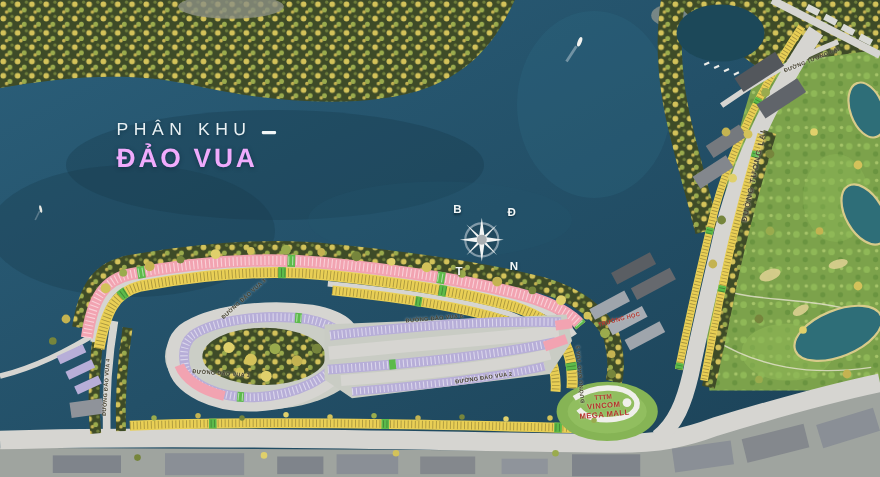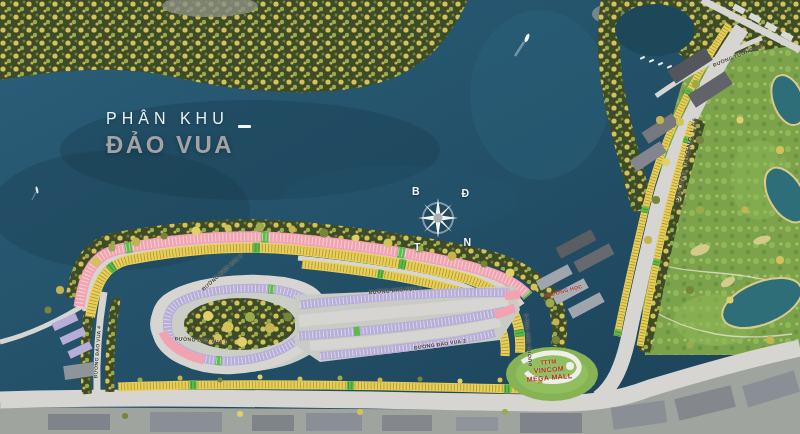--- a/index.html
+++ b/index.html
@@ -1,26 +1,26 @@
 <!DOCTYPE html>
 <html><head>
 <meta charset="utf-8">
 <style>
   html,body{margin:0;padding:0;background:#222;}
   .stage{position:relative;width:800px;height:434px;overflow:hidden;
          font-family:"Liberation Sans",sans-serif;background:#1D4A61;}
   .scene{position:absolute;left:0;top:0;}
   
   .title{position:absolute;left:106px;top:110px;color:#fff;}
-  .title .kicker-row{display:flex;align-items:flex-end;}
+  .title .kicker-row{display:flex;align-items:center;}
   .title .kicker{font-size:16px;font-weight:400;letter-spacing:5px;color:#E9F1F4;
                  text-shadow:0 1px 3px rgba(0,30,45,.45);}
   .title .dash{display:inline-block;width:13px;height:3px;background:#F2F6F7;
                margin-left:9px;margin-top:3px;border-radius:1px;}
-  .title .name{font-size:24px;font-weight:800;letter-spacing:2.5px;color:#a3a3a3;
+  .title .name{font-size:24px;font-weight:800;letter-spacing:2.5px;color:#f0abfc;
                margin-top:3px;text-shadow:0 1px 4px rgba(0,30,45,.5);}
   
   .compass{position:absolute;left:396px;top:186px;width:86px;height:68px;}
   .compass .pt{position:absolute;font-size:10.5px;font-weight:800;color:#F4F8F8;
                text-shadow:0 1px 2px rgba(0,20,30,.6);}
   .compass .pt.n{left:16px;top:-1px;}
   .compass .pt.e{right:13px;top:1px;}
   .compass .pt.w{left:18px;bottom:1px;}
   .compass .pt.s{right:11px;bottom:6px;}
   

